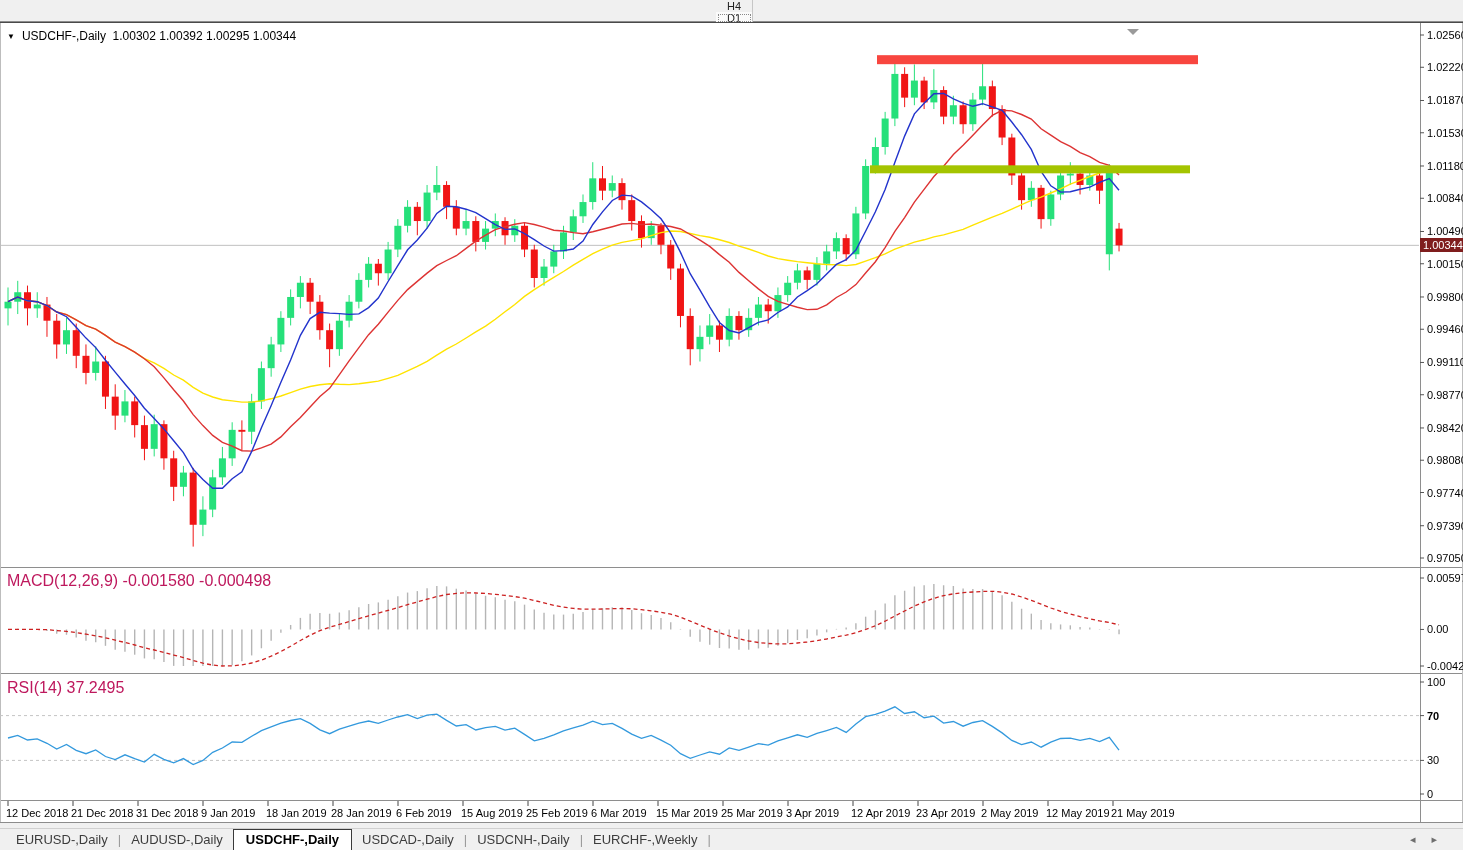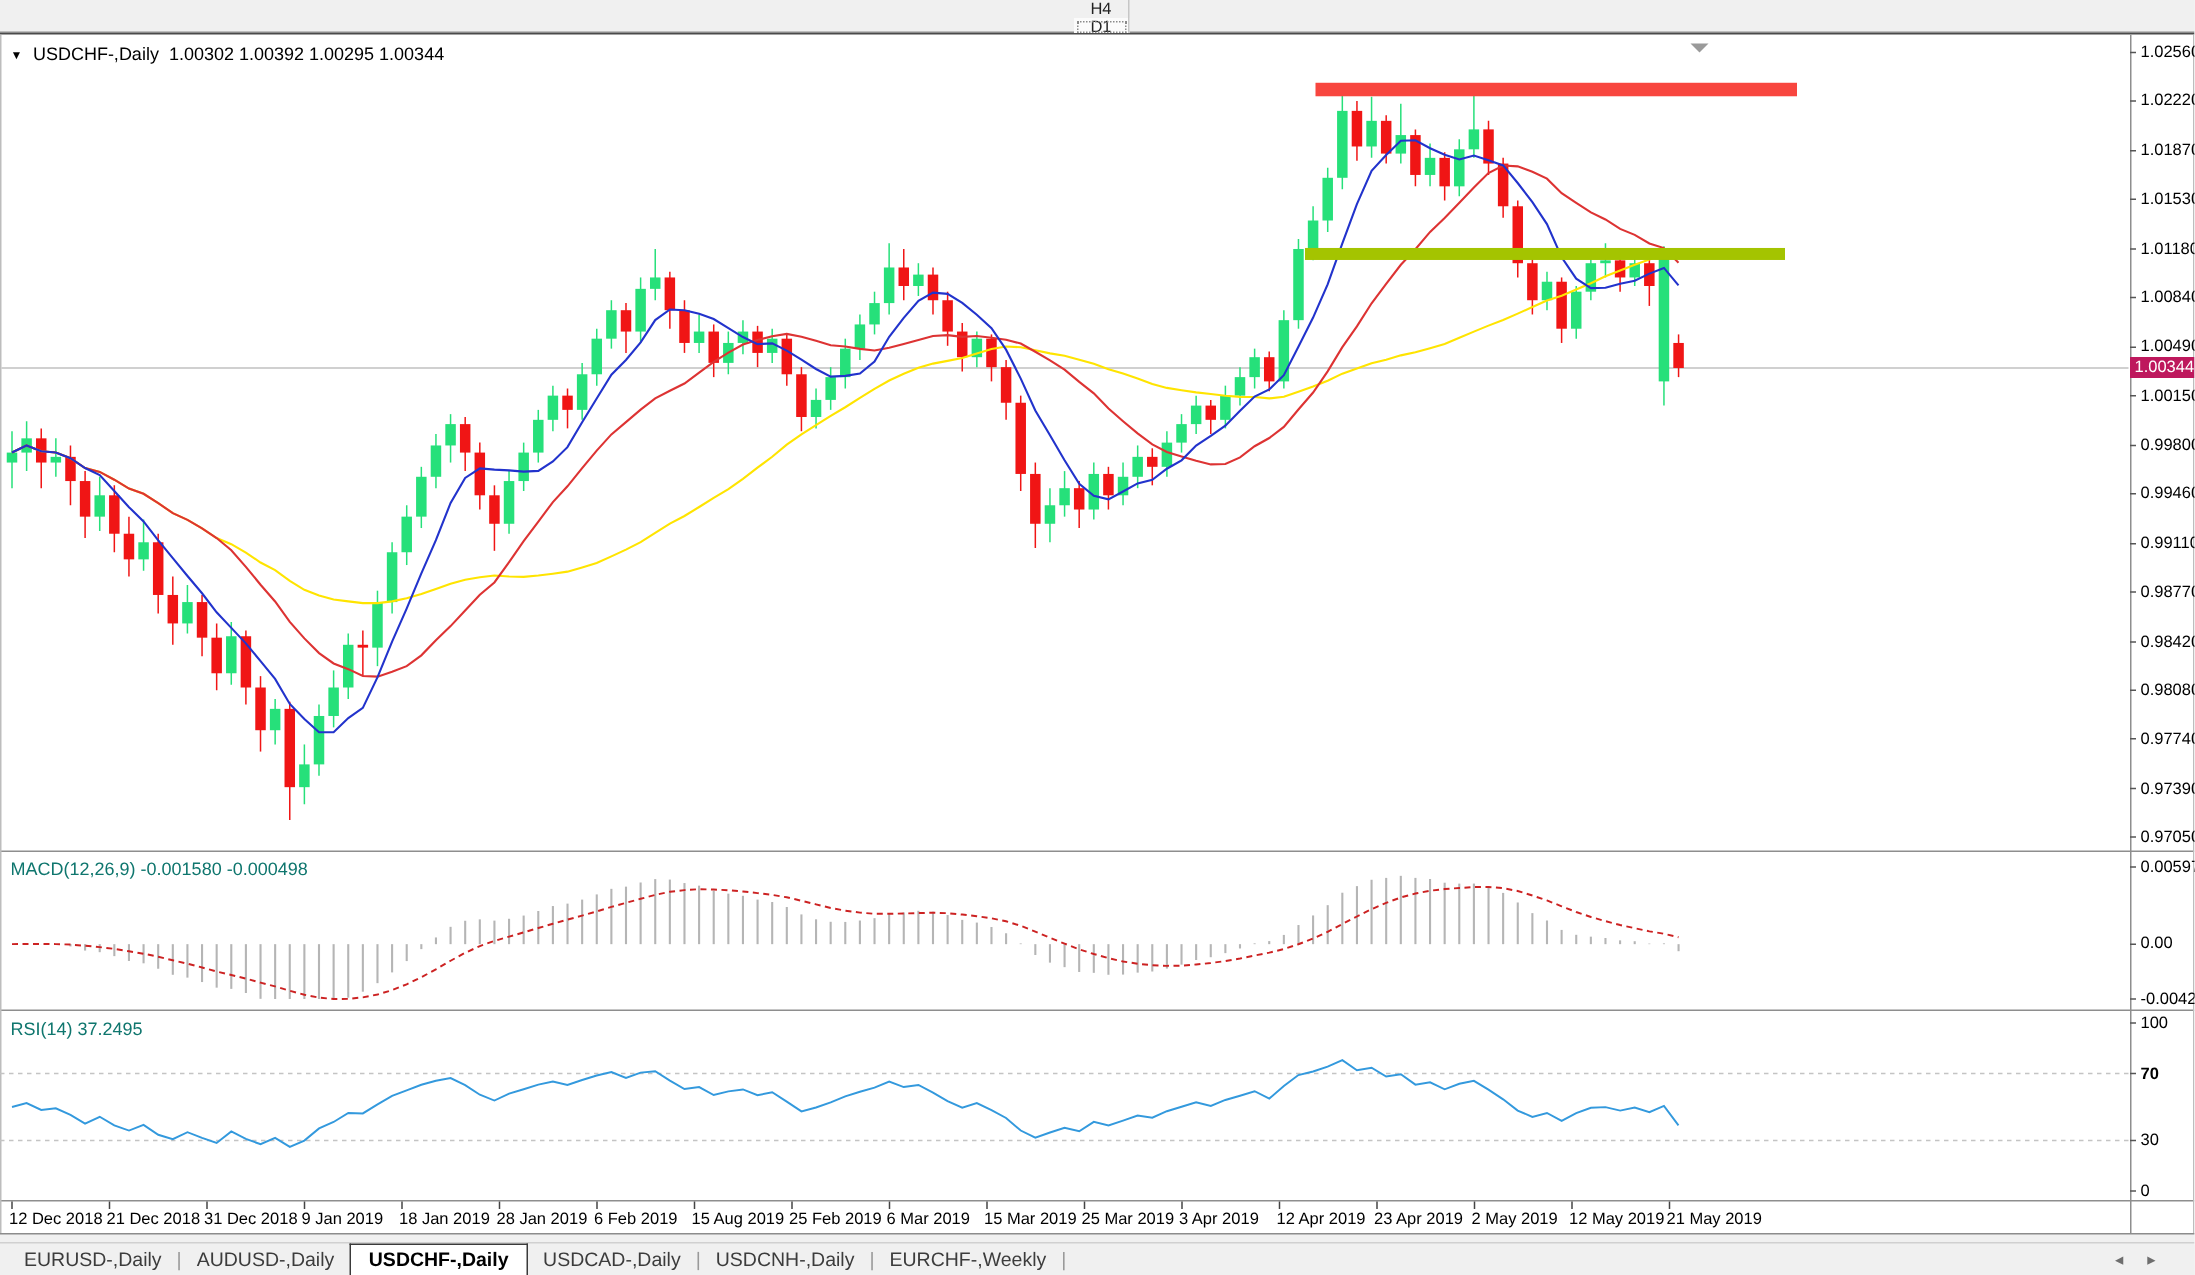--- a/index.html
+++ b/index.html
@@ -13,24 +13,24 @@
     font-size:11px;color:#222;border-right:1px solid #c6c6c6;cursor:default;padding:0 4px;}
   .tf-btn.active{background:#fbfbfb;outline:1px dotted #8a8a8a;outline-offset:-3px;font-weight:normal;text-align:right;}
 
   
   .chart-area{position:absolute;left:0;top:22px;width:1463px;height:808px;background:#ffffff;
     border-top:1px solid #4a4a4a;box-sizing:border-box;}
   .chart-svg{position:absolute;left:0;top:0;}
 
   .title-row{position:absolute;left:7px;top:6px;font-size:12px;color:#000;white-space:nowrap;z-index:5;}
   .title-row .tri{font-size:8px;margin-right:7px;color:#000;vertical-align:1px;}
-  .ind-label{position:absolute;left:7px;font-size:12px;color:#0f766e;white-space:nowrap;z-index:5;}
+  .ind-label{position:absolute;left:7px;font-size:16px;color:#be185d;white-space:nowrap;z-index:5;}
 
   .axis-label{position:absolute;left:1427px;font-size:11px;color:#000;transform:translateY(-50%);white-space:nowrap;}
-  .price-tag{position:absolute;left:1420px;width:43px;height:14px;background:#be185d;color:#fff;
+  .price-tag{position:absolute;left:1420px;width:43px;height:14px;background:#7f1d1d;color:#fff;
     font-size:11px;line-height:14px;padding-left:3px;box-sizing:border-box;z-index:6;}
   .date-label{position:absolute;font-size:11px;color:#000;white-space:nowrap;top:784px;}
 
   
   .tab-gap{position:absolute;left:0;top:822px;width:1463px;height:6px;background:#f0f0f0;
     border-top:1px solid #8c8c8c;box-sizing:border-box;}
   .tabbar{position:absolute;left:0;top:828px;width:1463px;height:22px;background:#f0f0f0;
     display:flex;align-items:flex-end;padding-left:6px;box-sizing:border-box;border-top:1px solid #d0d0d0;}
   .tab{font-size:13px;color:#3c3c3c;padding:2px 10px 3px 10px;white-space:nowrap;cursor:default;}
   .tab.active{background:#fff;border:1px solid #3a3a3a;border-bottom:none;font-weight:bold;color:#000;

